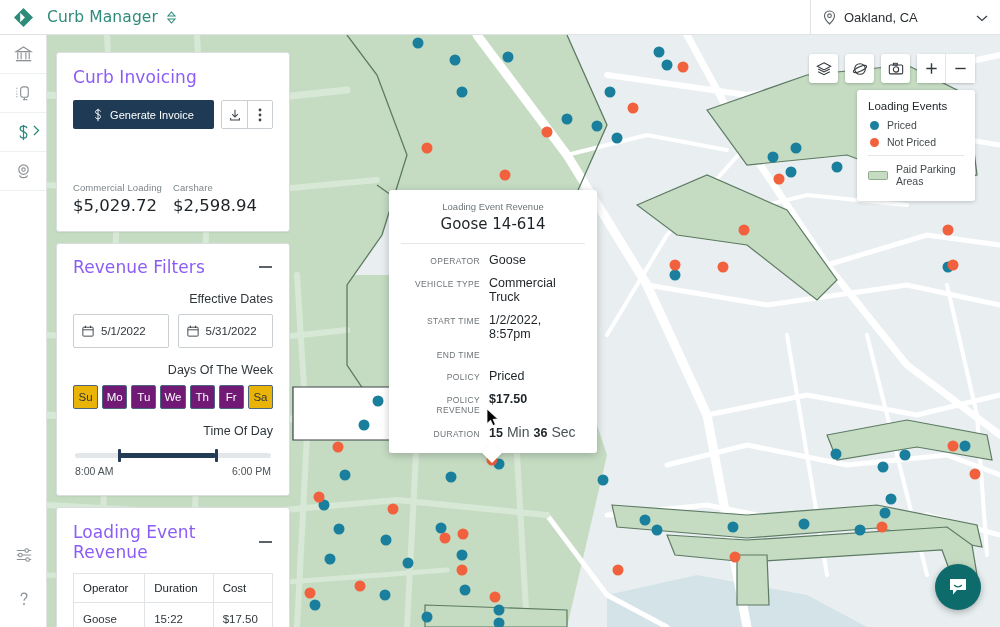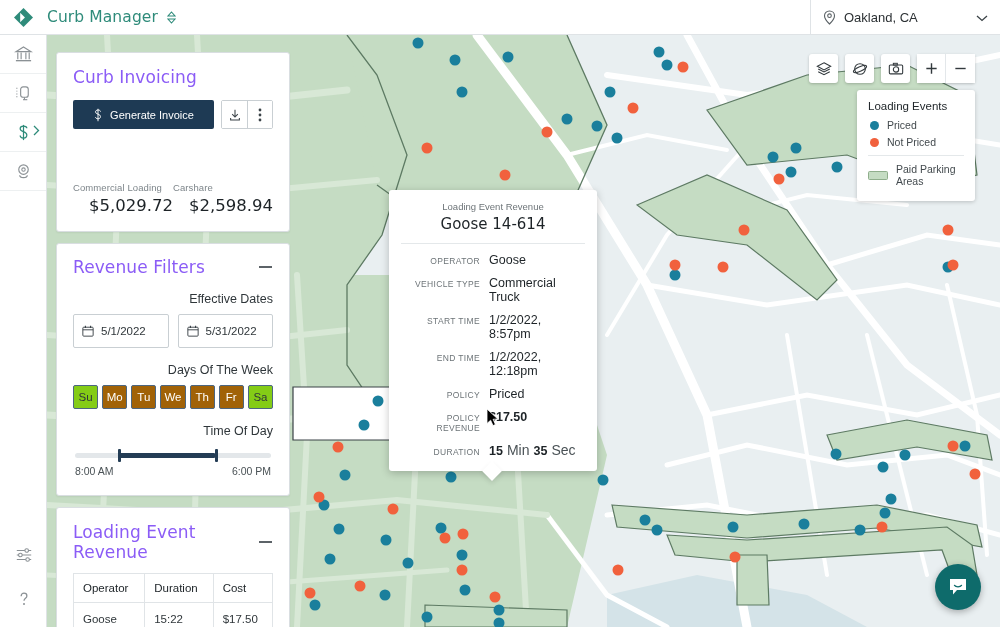--- a/index.html
+++ b/index.html
@@ -81,37 +81,37 @@
   }
   .icon-btn-group { display: flex; border: 1px solid #c9cfd3; border-radius: 2px; }
   .icon-btn {
     width: 25px; display: flex; align-items: center; justify-content: center;
     color: #3b4348; cursor: pointer; background: #fff;
   }
   .icon-btn + .icon-btn { border-left: 1px solid #c9cfd3; }
   .stats { display: flex; margin-top: 13px; }
   .stat { flex: 1; margin-top: 40px; }
   .stat-label { font-size: 9.5px; color: #7d858a; letter-spacing: .1px; }
-  .stat-val { font-size: 16.5px; color: #1d2327; margin-top: 3px; font-family: "DejaVu Sans", sans-serif; text-align: right; }
+  .stat-val { font-size: 16.5px; color: #1d2327; margin-top: 3px; font-family: "DejaVu Sans", sans-serif; }
 
   
   .sec-label { font-size: 12.5px; color: #2f363a; margin-top: 15px; margin-bottom: 8px; text-align: right; }
   .date-row { display: flex; gap: 9px; }
   .date-field {
     flex: 1; border: 1px solid #c9cfd3; border-radius: 2px; height: 27px;
     display: flex; align-items: center; gap: 7px; padding: 16px 8px;
     font-size: 11.5px; color: #2f363a; background: #fff; cursor: pointer;
   }
   .dow { display: flex; gap: 4px; }
   .dow-btn {
     width: 26px; height: 24px; border-radius: 2px; font-size: 11.5px;
     display: flex; align-items: center; justify-content: center; cursor: pointer;
-    border: 1px solid #4c6681; background: #84cc16; color: #2f363a;
-  }
-  .dow-btn.on { background: #a16207; color: #fff; border-color: #4c6681; }
+    border: 1px solid #4c6681; background: #eab308; color: #2f363a;
+  }
+  .dow-btn.on { background: #701a75; color: #fff; border-color: #4c6681; }
   .slider-wrap { margin-top: 11px; padding: 4px 2px; }
   .slider-track { position: relative; height: 5px; background: #e3e7ea; border-radius: 3px; }
   .slider-fill { position: absolute; height: 5px; background: #233c55; border-radius: 3px; }
   .slider-handle {
     position: absolute; top: -4px; width: 2.5px; height: 13px; background: #233c55; border-radius: 1px;
   }
   .slider-ends { display: flex; justify-content: space-between; margin-top: 7px; font-size: 10.5px; color: #4a5256; }
 
   
   .tbl { width: 100%; border-collapse: collapse; margin-top: 11px; font-size: 11.5px; }
@@ -471,33 +471,32 @@
     <div class="pp-row">
       <span class="pp-k">VEHICLE TYPE</span>
       <span class="pp-v">Commercial Truck</span>
     </div>
     <div class="pp-row">
       <span class="pp-k">START TIME</span>
       <span class="pp-v">1/2/2022, 8:57pm</span>
     </div>
     <div class="pp-row">
       <span class="pp-k">END TIME</span>
-      <span class="pp-v">1/2/2022, 12:18pm</span>
     </div>
     <div class="pp-row">
       <span class="pp-k">POLICY</span>
       <span class="pp-v">Priced</span>
     </div>
     <div class="pp-row">
       <span class="pp-k">POLICY REVENUE</span>
       <span class="pp-v b">$17.50</span>
     </div>
     <div class="pp-row">
       <span class="pp-k">DURATION</span>
-      <span class="pp-v b"><span>15</span><span class="unit" style="margin:0 4px">Min</span><span>35</span><span class="unit" style="margin-left:4px">Sec</span></span>
+      <span class="pp-v b"><span>15</span><span class="unit" style="margin:0 4px">Min</span><span>36</span><span class="unit" style="margin-left:4px">Sec</span></span>
     </div>
   </div>
 
   <div class="panel-col">
 
     <div class="card">
       <div class="card-pad">
         <div class="card-title">Curb Invoicing</div>
         <div class="inv-row">
           <div class="btn-primary">

